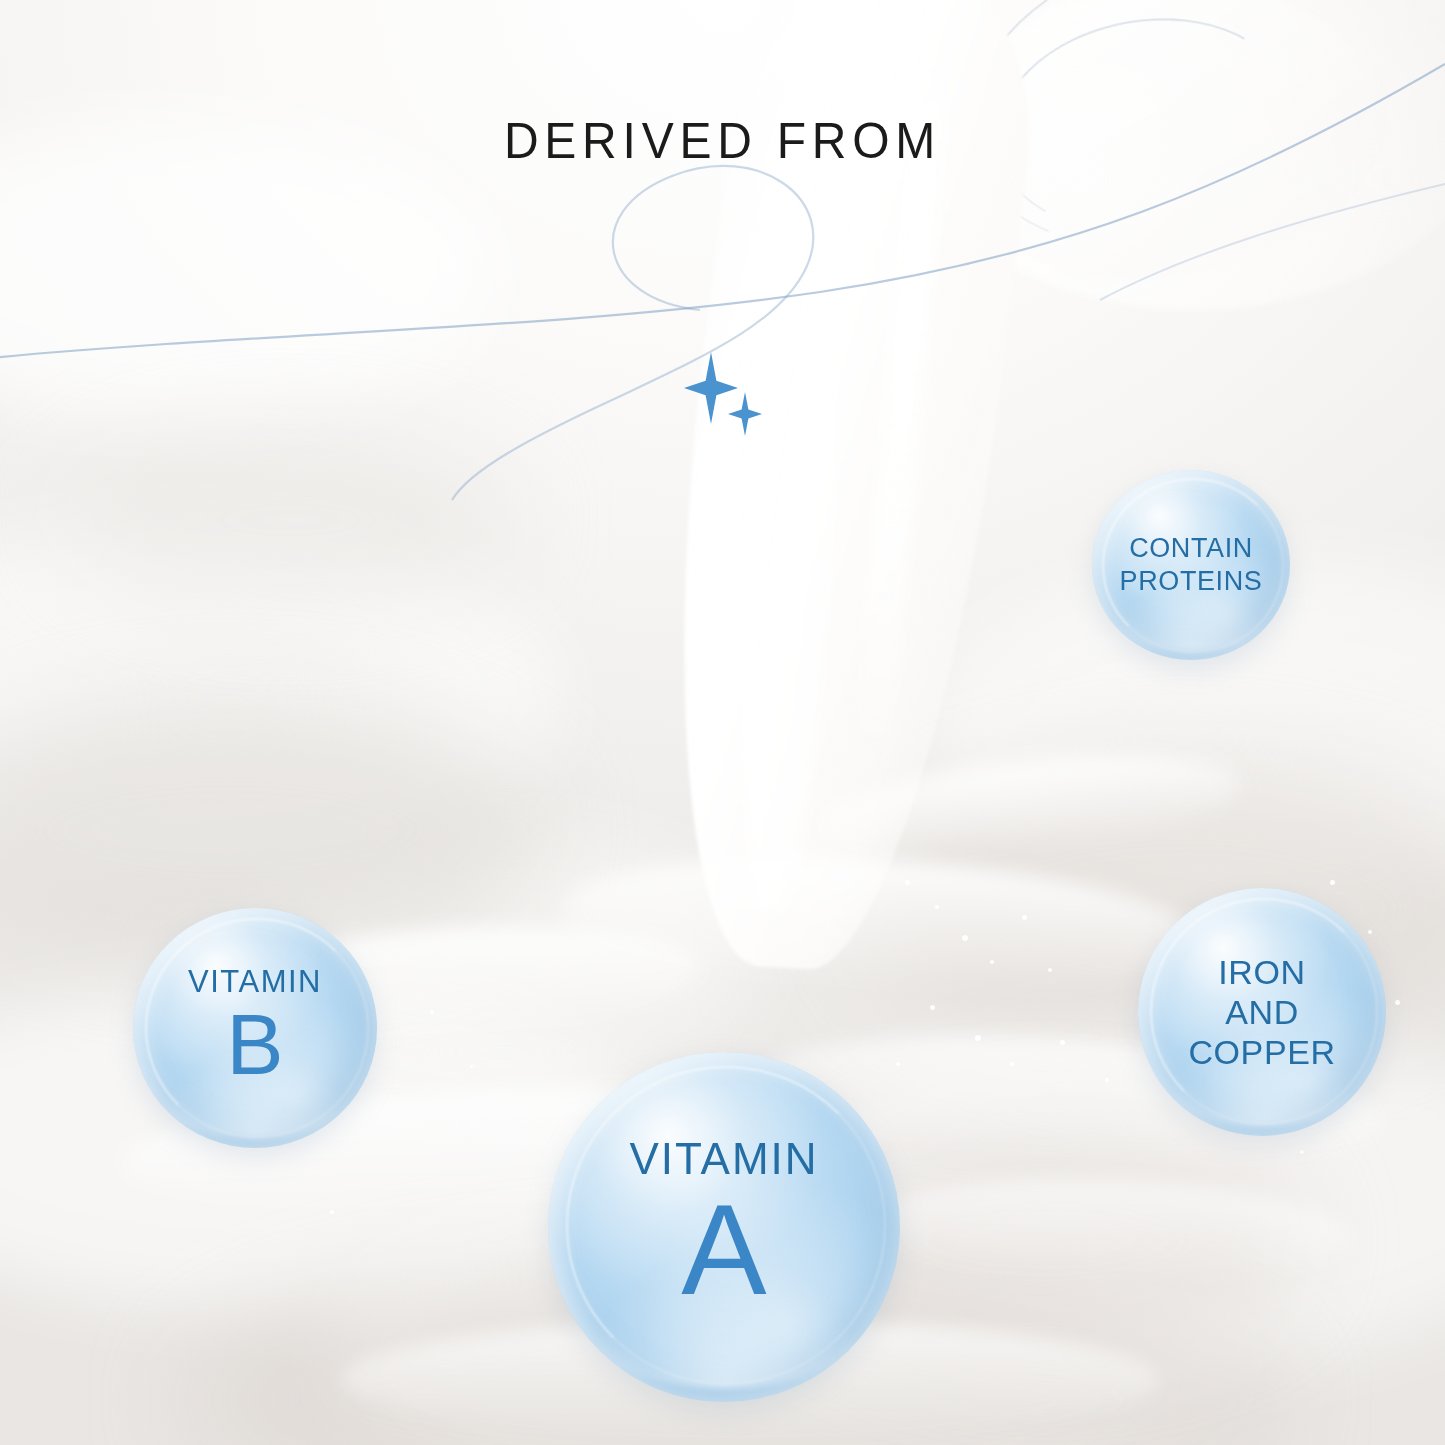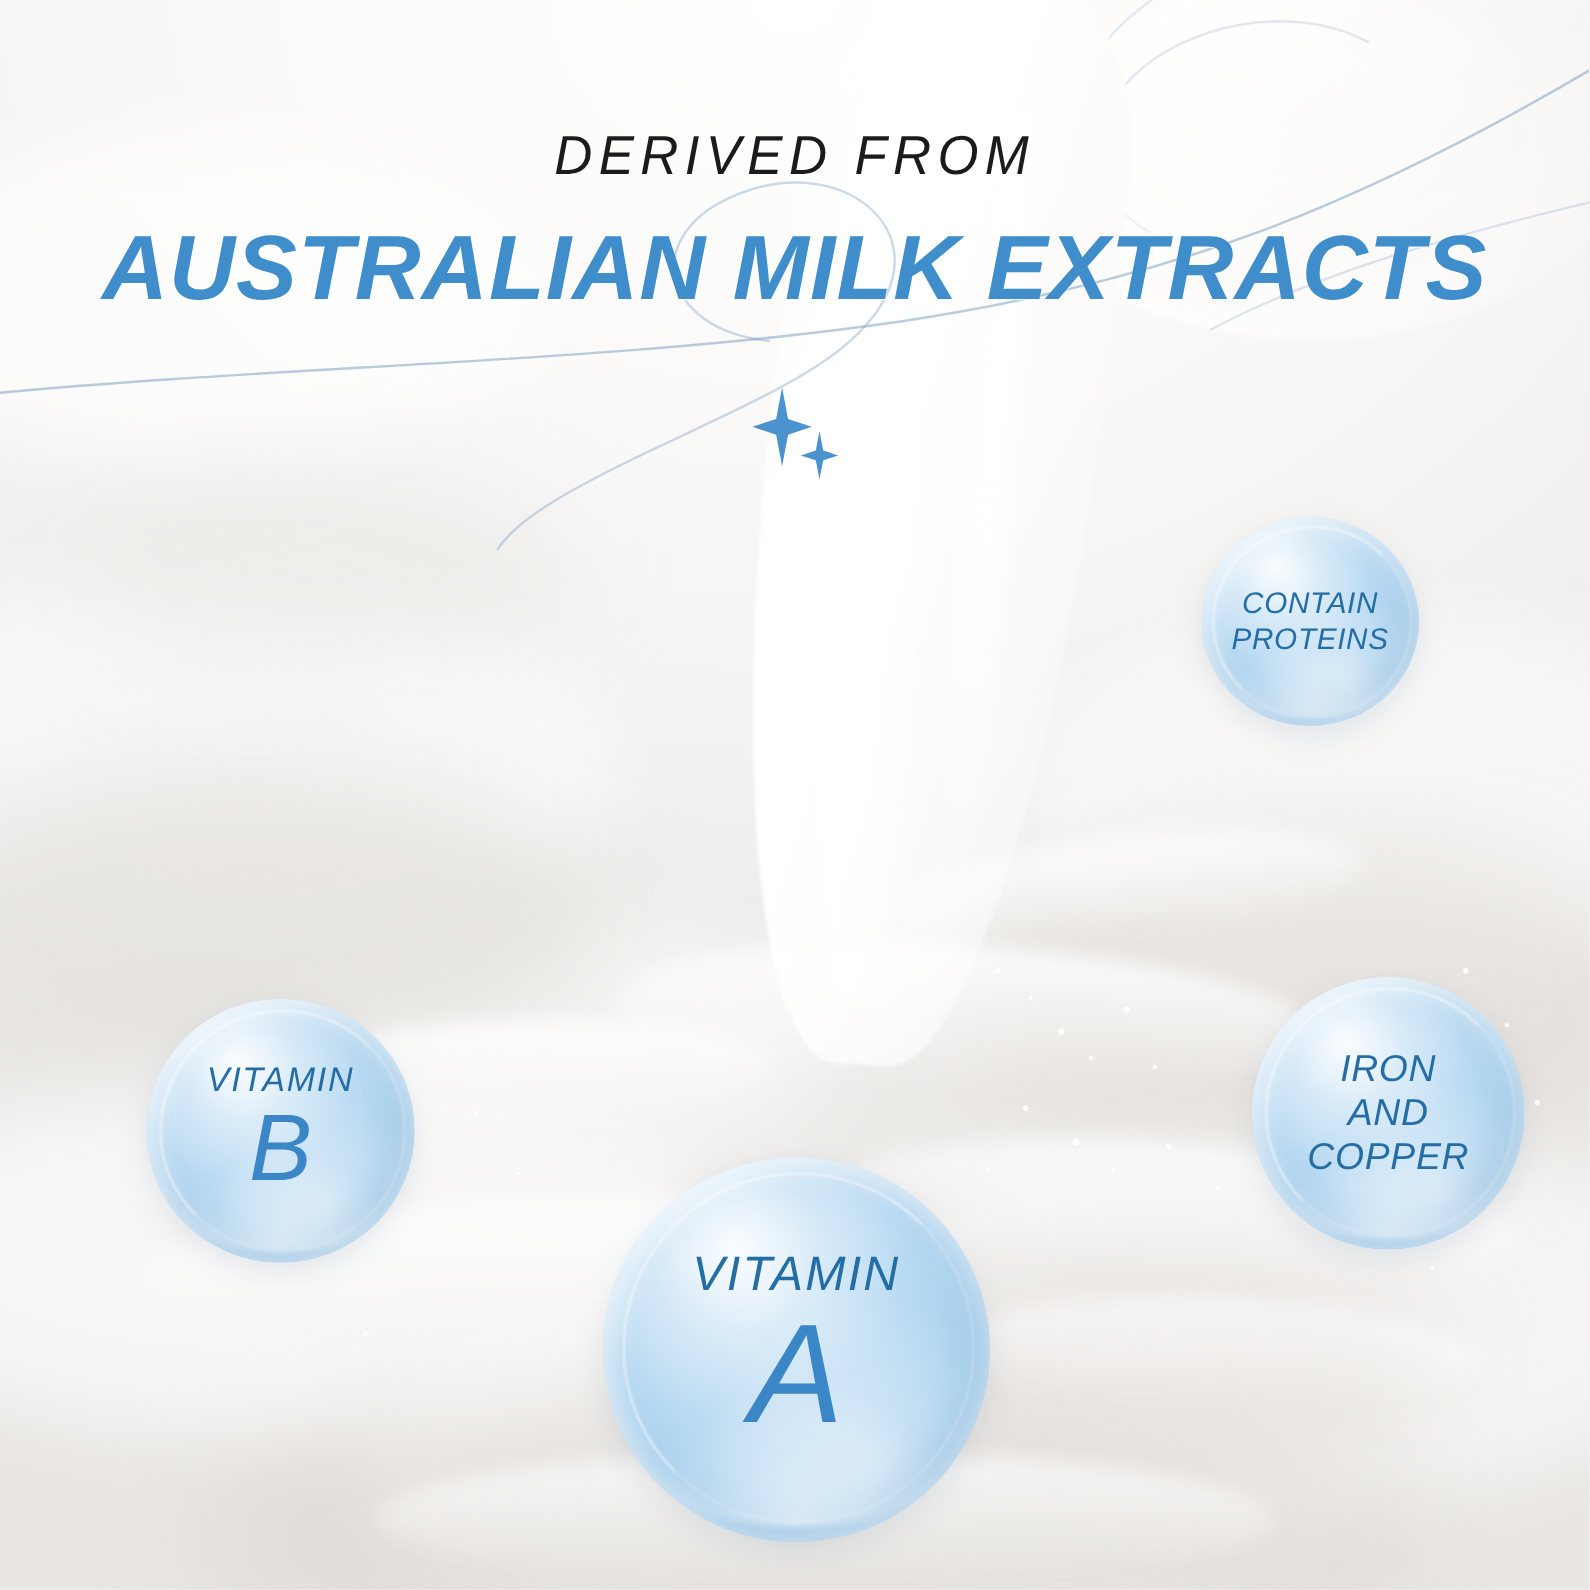--- a/index.html
+++ b/index.html
@@ -8,21 +8,20 @@
     overflow:hidden;
     background:#f2f1ef;
     font-family:"Liberation Sans", sans-serif;
   }
 
   #poster {
     position:relative;
     width:1445px; height:1445px;
     overflow:hidden;
     background:#efeeec;
-    font-style:italic;
   }
 
   
   .bg-layer { position:absolute; inset:0; }
 
   .bg-base {
     background:
       radial-gradient(120% 90% at 50% 0%,   #ffffff 0%,  #fbfaf9 28%, #f0eeec 62%, #e9e6e3 100%),
       linear-gradient(180deg, #f7f6f5 0%, #efedea 55%, #eceae7 100%);
   }
@@ -306,21 +305,20 @@
     <path d="M-10 358 C 260 332, 560 330, 820 292 C 1060 256, 1230 190, 1445 64" fill="none" stroke="rgba(121,156,192,0.52)" stroke-width="2.2"></path>
 
     <path d="M700 310 C 600 300, 580 212, 672 176 C 760 142, 838 200, 806 268
              C 780 324, 700 358, 612 400 C 530 438, 470 470, 452 500" fill="none" stroke="rgba(131,165,200,0.42)" stroke-width="2.2"></path>
 
     <path d="M1445 184 C 1310 216, 1190 252, 1100 300" fill="none" stroke="rgba(141,170,202,0.30)" stroke-width="2"></path>
   </svg>
 
   <div class="kicker">DERIVED FROM</div>
 
-  <div class="headline">AUSTRALIAN MILK EXTRACTS</div>
 
   <div class="sparkles">
     <span class="spark big"></span>
     <span class="spark small"></span>
   </div>
 
 
   <div class="bubble b-protein">
     <div class="txt">
       <div>CONTAIN</div>

